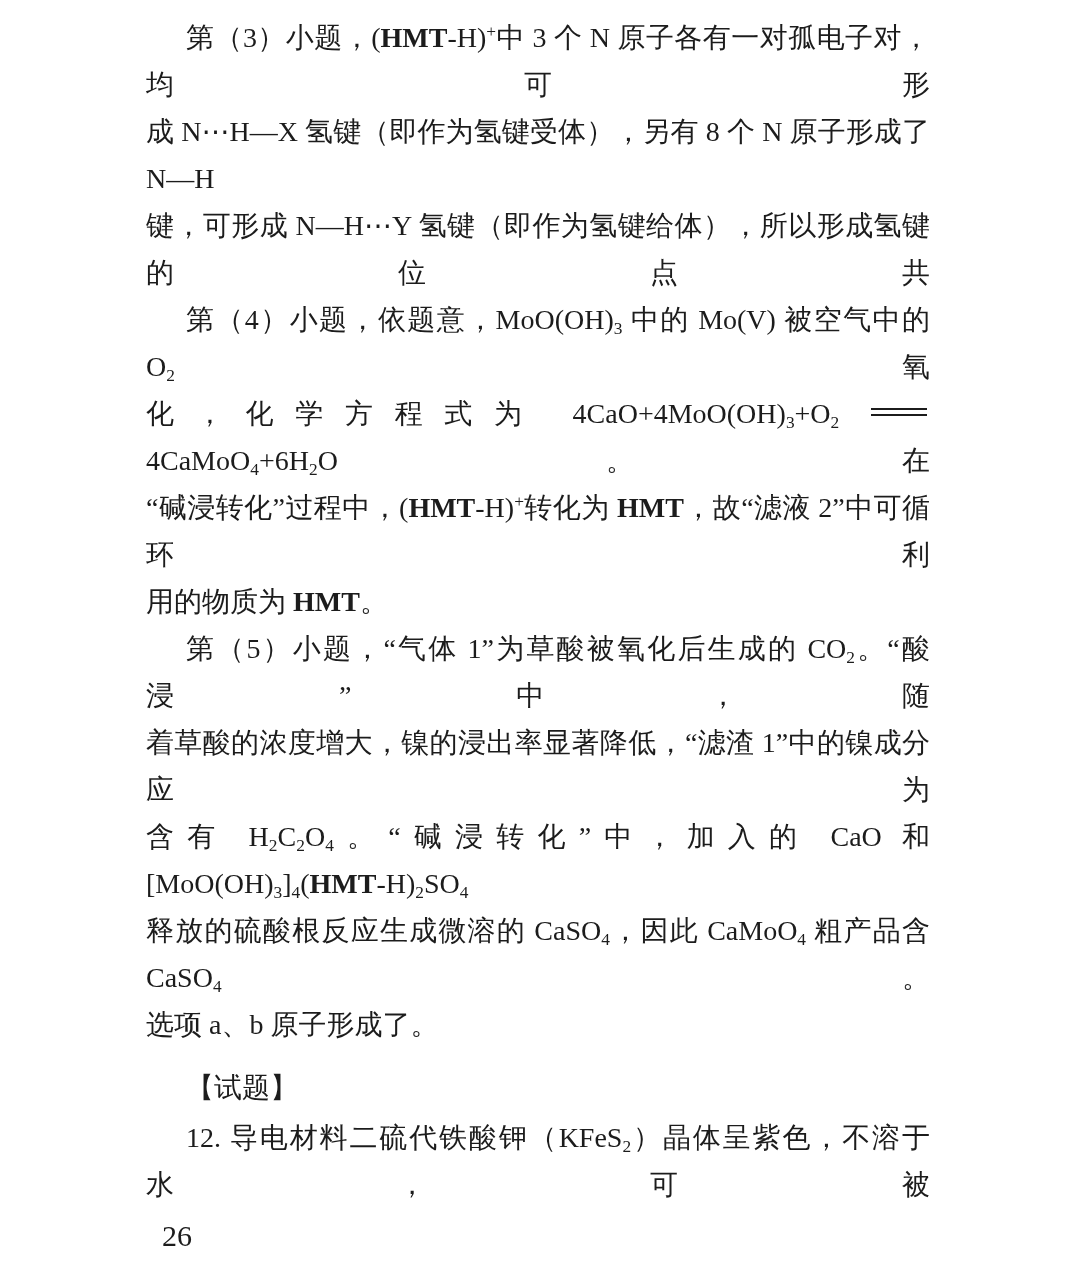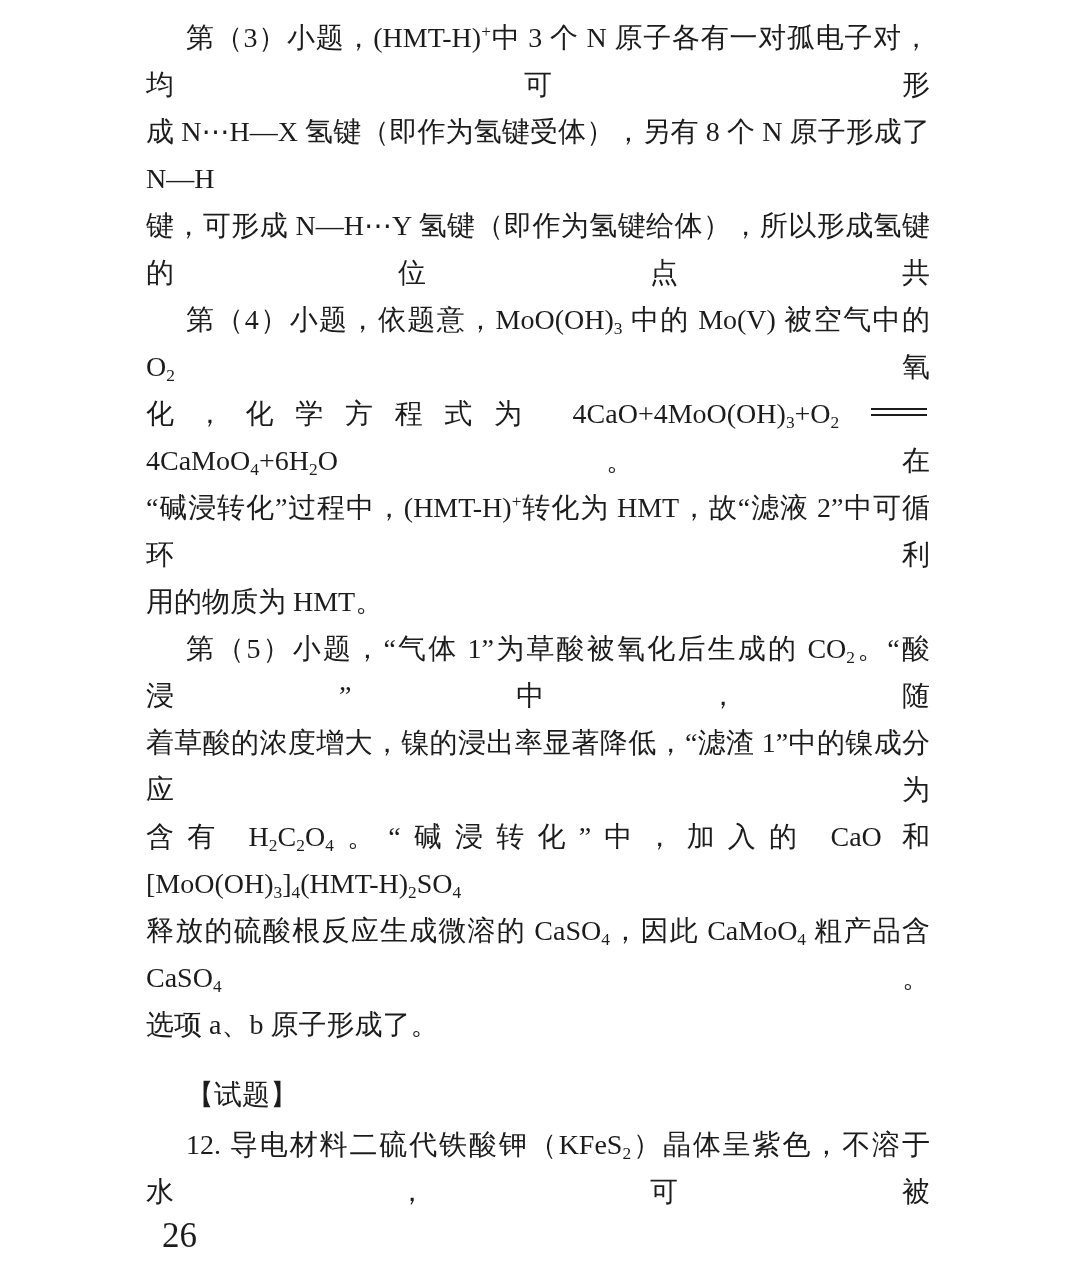--- a/index.html
+++ b/index.html
@@ -13,51 +13,51 @@
   }
   .doc {
     position: absolute;
     left: 146px; top: 14px;
     width: 784px;
     font-size: 28px;
   }
   .line { line-height: 47px; min-height: 47px; }
   .indent { text-indent: 40px; }
   .just { text-align: justify; text-align-last: justify; }
-  b { font-weight: normal; }
+  b { font-weight: bold; }
   sub, sup { font-size: 0.62em; line-height: 0; }
   sub { vertical-align: -0.28em; }
   sup { vertical-align: 0.55em; }
   .dline {
     display: inline-block; height: 4px;
     border-top: 2px solid #1c1c1c; border-bottom: 2px solid #1c1c1c;
     vertical-align: 7px; margin: 0 3px;
   }
   .pageno {
     position: absolute; left: 162px; top: 1220px;
-    font-size: 35px; line-height: 32px;
+    font-size: 30px; line-height: 32px;
   }
 </style>
 </head>
 <body>
 
 <div class="doc">
 
   <div>
       <div class="line indent just">第（3）小题，(<b>HMT</b>-H)<sup>+</sup>中 3 个 N 原子各有一对孤电子对，均可形</div>
       <div class="line just">成 N⋯H—X 氢键（即作为氢键受体），另有 8 个 N 原子形成了 N—H</div>
       <div class="line just">键，可形成 N—H⋯Y 氢键（即作为氢键给体），所以形成氢键的位点共</div>
       <div class="line indent just">第（4）小题，依题意，MoO(OH)<sub>3</sub> 中的 Mo(V) 被空气中的 O<sub>2</sub> 氧</div>
       <div class="line just">化，化学方程式为 4CaO+4MoO(OH)<sub>3</sub>+O<sub>2</sub> <span class="dline" style="width: 56px;"></span>4CaMoO<sub>4</sub>+6H<sub>2</sub>O。在</div>
       <div class="line just">“碱浸转化”过程中，(<b>HMT</b>-H)<sup>+</sup>转化为 <b>HMT</b>，故“滤液 2”中可循环利</div>
       <div class="line">用的物质为 <b>HMT</b>。</div>
       <div class="line indent just">第（5）小题，“气体 1”为草酸被氧化后生成的 CO<sub>2</sub>。“酸浸”中，随</div>
       <div class="line just">着草酸的浓度增大，镍的浸出率显著降低，“滤渣 1”中的镍成分应为</div>
       <div class="line just">含有 H<sub>2</sub>C<sub>2</sub>O<sub>4</sub>。“碱浸转化”中，加入的 CaO 和 [MoO(OH)<sub>3</sub>]<sub>4</sub>(<b>HMT</b>-H)<sub>2</sub>SO<sub>4</sub></div>
       <div class="line just">释放的硫酸根反应生成微溶的 CaSO<sub>4</sub>，因此 CaMoO<sub>4</sub> 粗产品含 CaSO<sub>4</sub>。</div>
       <div class="line">选项 a、b 原子形成了。</div>
-      <div class="line indent" style="margin-top: 23px;">【试题】</div>
+      <div class="line indent" style="margin-top: 16px;">【试题】</div>
       <div class="line indent just" style="margin-top: 3px;">12. 导电材料二硫代铁酸钾（KFeS<sub>2</sub>）晶体呈紫色，不溶于水，可被</div>
     </div>
 
 </div>
 
 <div class="pageno">26</div>
 
 </body></html>

